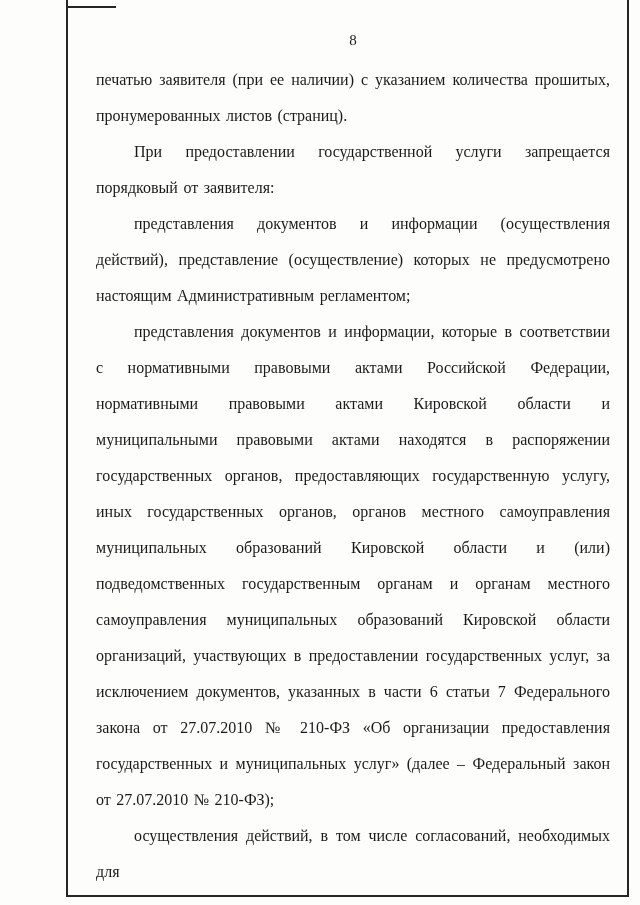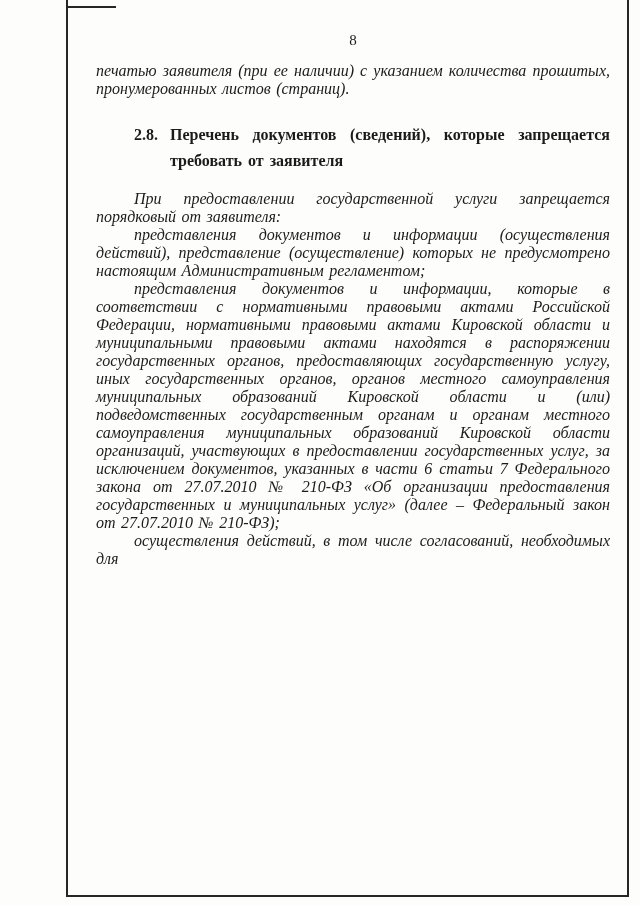--- a/index.html
+++ b/index.html
@@ -32,24 +32,23 @@
     line-height: 20px;
   }
 
   .content {
     margin: 0 30px 0 96px;
   }
 
   .para {
     margin: 0;
     font-size: 16px;
-    line-height: 18px;
+    line-height: 36px;
     text-align: justify;
     word-spacing: 1.5px;
-    font-style: italic;
   }
   .para.indent {
     text-indent: 38px;
   }
 
   .heading {
     margin: 24px 0 16px 0;
     font-size: 16px;
     line-height: 26px;
     font-weight: bold;
@@ -73,23 +72,20 @@
   <div class="scan-line border-topfrag"></div>
 
   <div class="page-number">8</div>
 
   <div class="content">
 
     <p class="para">печатью заявителя (при ее наличии) с указанием количества прошитых, пронумерованных листов (страниц).</p>
 
 
 
-    <p class="heading">
-      <span class="section-number">2.8.</span><span class="heading-text">Перечень документов (сведений), которые запрещается требовать от заявителя</span>
-    </p>
 
     <p class="para indent">При предоставлении государственной услуги запрещается порядковый от заявителя:</p>
 
     <p class="para indent">представления документов и информации (осуществления действий), представление (осуществление) которых не предусмотрено настоящим Административным регламентом;</p>
 
     <p class="para indent">представления документов и информации, которые в соответствии с нормативными правовыми актами Российской Федерации, нормативными правовыми актами Кировской области и муниципальными правовыми актами находятся в распоряжении государственных органов, предоставляющих государственную услугу, иных государственных органов, органов местного самоуправления муниципальных образований Кировской области и (или) подведомственных государственным органам и органам местного самоуправления муниципальных образований Кировской области организаций, участвующих в предоставлении государственных услуг, за исключением документов, указанных в части 6 статьи 7 Федерального закона от 27.07.2010 № 210-ФЗ «Об организации предоставления государственных и муниципальных услуг» (далее – Федеральный закон от 27.07.2010 № 210-ФЗ);</p>
 
     <p class="para indent">осуществления действий, в том числе согласований, необходимых для</p>
 
   </div>

